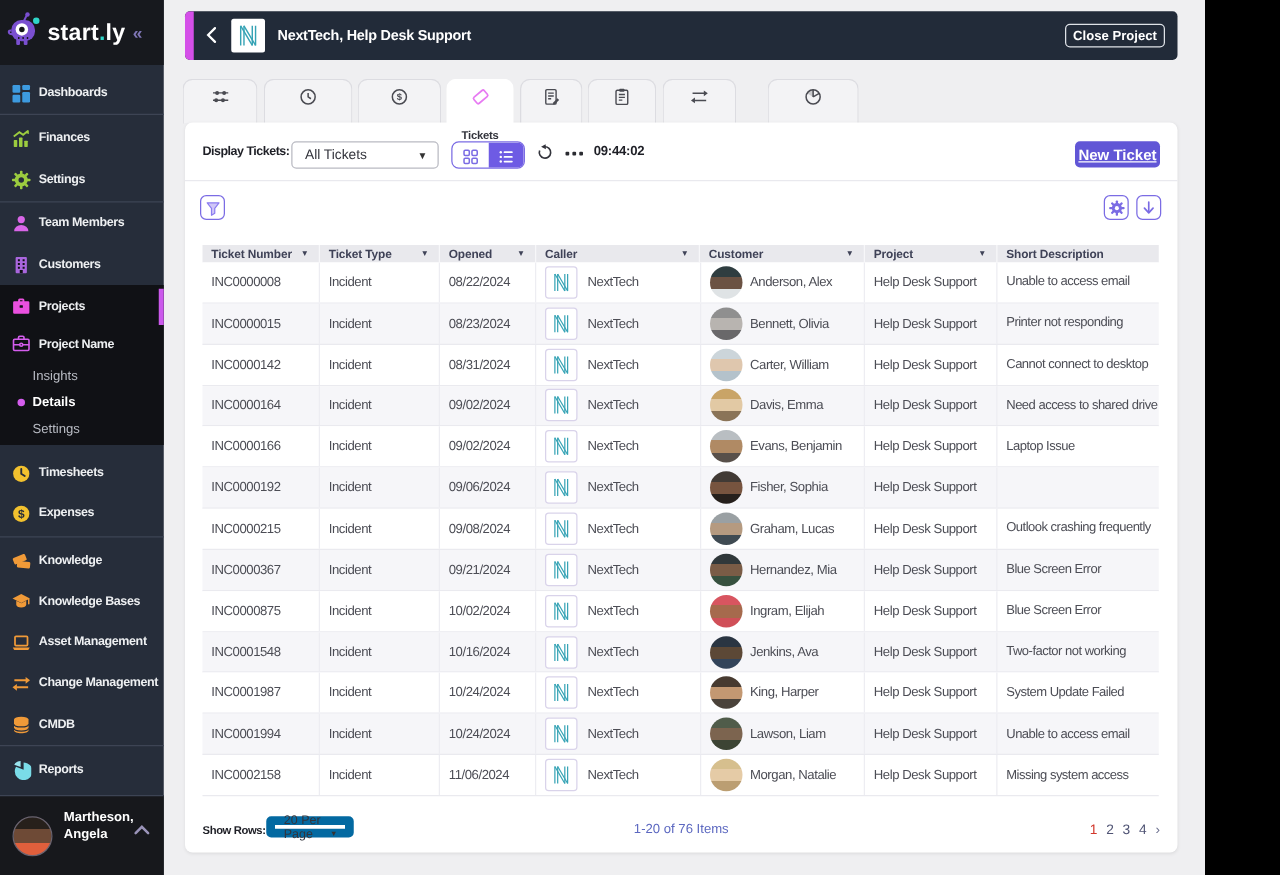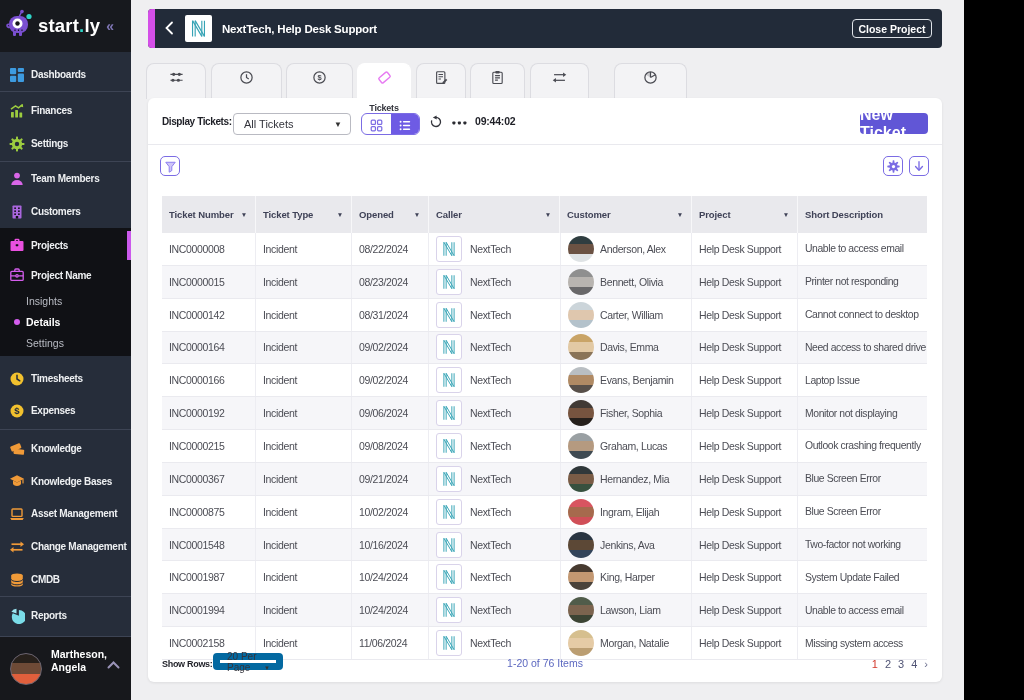--- a/index.html
+++ b/index.html
@@ -48,30 +48,30 @@
 #tb1 { position:absolute; left:0; top:0; width:794px; height:47px; border-bottom:1px solid #e9e9ee;}
 #tb1 .dlab { position:absolute; left:14px; top:18px; font-size:10px; font-weight:bold; color:#1e1f26; letter-spacing:-0.4px;}
 #seldisp { position:absolute; left:85px; top:15px; width:118px; height:22px; border:1px solid #b9bac2; border-radius:4px; font-size:11px; color:#33343c; display:flex; align-items:center; padding-left:10px;}
 #seldisp .car { position:absolute; right:8px; top:6px; font-size:8px; color:#333;}
 #segm { position:absolute; left:213px; top:15px; width:59px; height:22px; border:1px solid #7b6ce4; border-radius:6px; overflow:hidden; display:flex; background:#fff;}
 #segm .sg { width:29px; height:22px; display:flex; align-items:center; justify-content:center;}
 #segm .sg.on { background:#6e5be4; }
 #refr { position:absolute; left:281px; top:16px; }
 #dots { position:absolute; left:304px; top:22px; line-height:0; } #dots svg { display:block; }
 #clock { position:absolute; left:327px; top:17px; font-size:10.5px; font-weight:bold; color:#1e1f26; letter-spacing:-0.2px;}
-#newticket { position:absolute; right:14px; top:15px; width:68px; height:21px; background:#6156d6; border-radius:4px; color:#fff; font-size:16px; font-weight:bold; display:flex; align-items:center; justify-content:center;}
+#newticket { position:absolute; right:14px; top:15px; width:68px; height:21px; background:#6156d6; border-radius:4px; color:#fff; font-size:12px; font-weight:bold; display:flex; align-items:center; justify-content:center;text-decoration:underline;}
 #tb2 { position:absolute; left:0; top:48px; width:794px; height:50px;}
 .sqbtn { position:absolute; width:20px; height:20px; border:1.5px solid #7b6ce4; border-radius:5px; display:flex; align-items:center; justify-content:center;}
 #fbtn { left:12px; top:10px; }
 #gearbtn { right:39px; top:10px; }
 #dlbtn { right:13px; top:10px; }
 
 
 #table { position:absolute; left:14px; top:98px; width:765px; }
-.thead { display:flex; height:37px; background:#e9e9ed; }
+.thead { display:flex; height:14px; background:#e9e9ed; }
 .thead .th { display:flex; align-items:center; font-size:9.5px; font-weight:bold; color:#3f4257; padding-left:7px; position:relative; border-right:1px solid #f7f7f9; letter-spacing:-0.1px;}
 .thead .th .arr { position:absolute; right:8px; font-size:6.5px; color:#3f4257;}
 .trow { display:flex; height:32.85px; border-bottom:1px solid #eaeaef; background:#fff;}
 .trow.alt { background:#f6f6f9; }
 .trow .td { display:flex; align-items:center; font-size:10.5px; color:#4c4d55; padding-left:7px; border-right:1px solid #ededf2; overflow:hidden; white-space:nowrap; letter-spacing:-0.35px;}
 .td.c1{width:94px;} .td.c2{width:96px;} .td.c3{width:77px;} .td.c4{width:132px;} .td.c5{width:131px;} .td.c6{width:106px;} .td.c7{width:129px; border-right:none; font-size:10.4px; letter-spacing:-0.4px;}
 .th.c1{width:94px;} .th.c2{width:96px;} .th.c3{width:77px;} .th.c4{width:132px;} .th.c5{width:131px;} .th.c6{width:106px;} .th.c7{width:129px; border-right:none;}
 .ntbox { width:26px; height:26px; border:1px solid #d9d3ea; border-radius:3px; background:#fff; display:flex; align-items:center; justify-content:center; margin-right:8px; flex:0 0 26px;}
 .cav { width:26px; height:26px; border-radius:50%; margin-right:6px; flex:0 0 26px;}
 
@@ -399,21 +399,20 @@
                     <path d="M8.2 21 V3"></path>
                     <path d="M15.8 21 V3"></path>
                     <path d="M18.8 21 V3"></path>
                     <path d="M5.2 3 15.8 21"></path>
                     <path d="M8.2 3 18.8 21"></path>
                   </g>
                 </svg>
               </span>NextTech</div>
             <div class="td c5"><span class="cav" style="background:linear-gradient(180deg, #413a35 0 32%, #77543f 32% 70%, #26201c 70% 100%)"></span>Fisher, Sophia</div>
             <div class="td c6">Help Desk Support</div>
-            <div class="td c7">Monitor not displaying</div>
           </div>
           <div class="trow">
             <div class="td c1">INC0000215</div>
             <div class="td c2">Incident</div>
             <div class="td c3">09/08/2024</div>
             <div class="td c4"><span class="ntbox">
                 <svg width="18" height="18" viewBox="0 0 24 24">
                   <g stroke="#35a3b5" stroke-width="1.3" fill="none">
                     <path d="M5.2 21 V3"></path>
                     <path d="M8.2 21 V3"></path>

